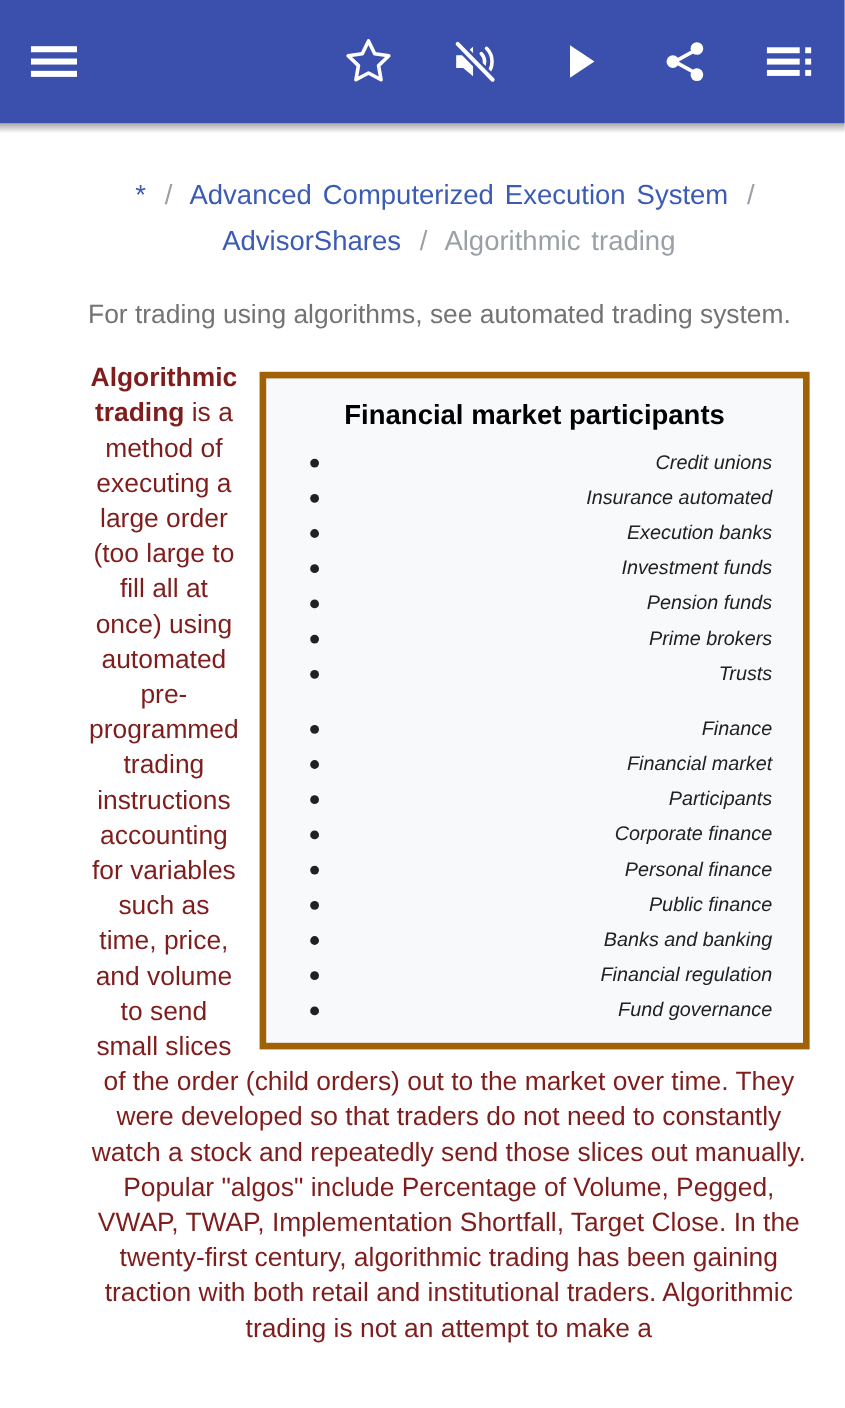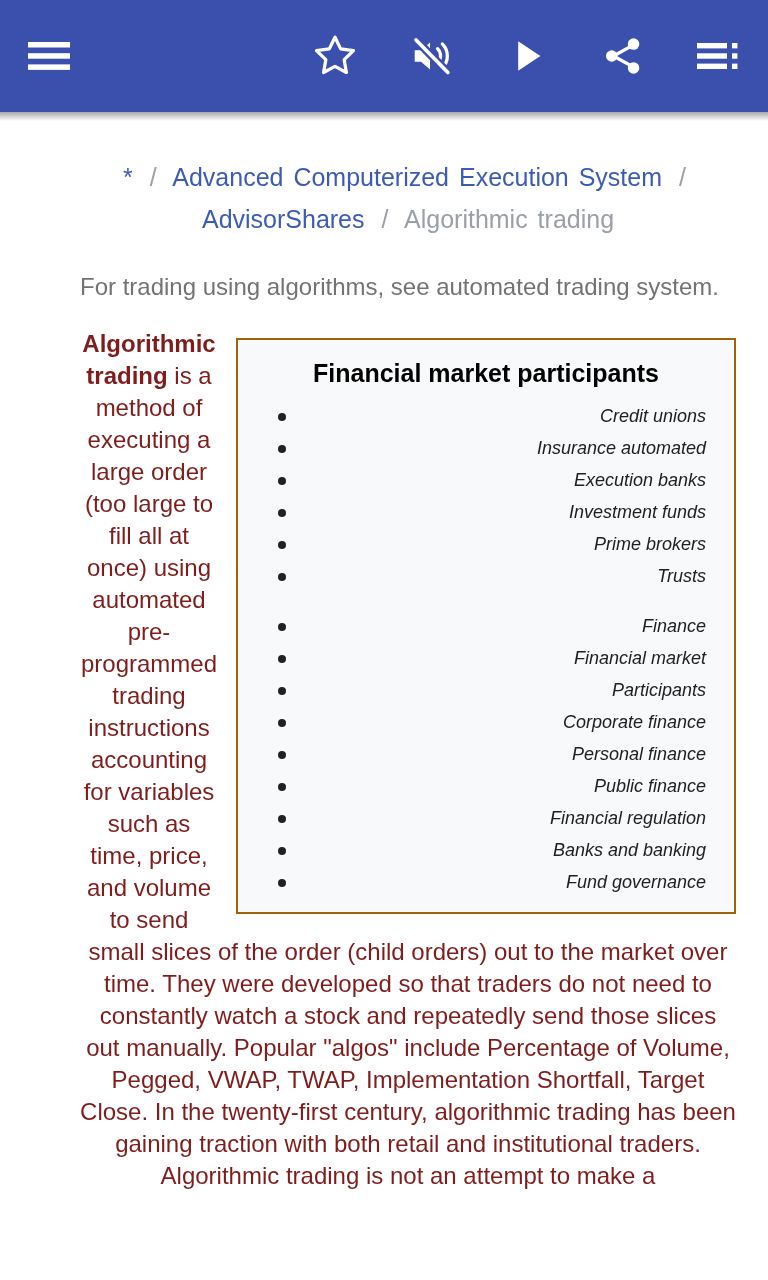--- a/index.html
+++ b/index.html
@@ -81,21 +81,21 @@
     color: #737373;
     margin-top: 24px;
     margin-bottom: 20px;
   }
 
   
   .infobox {
     float: right;
     width: 500px;
     margin: 10px 0 14px 18px;
-    border: 2px solid #a16207;
+    border: 6px solid #a16207;
     background: #f8f9fa;
     box-sizing: border-box;
     padding: 12px 0 14px 0;
   }
   .infobox-title {
     text-align: center;
     font-weight: bold;
     font-size: 25px;
     line-height: 34px;
     padding: 4px 10px 10px 10px;
@@ -234,33 +234,34 @@
   <div class="clearfix">
 
     <div class="infobox">
       <div class="infobox-title">Financial market participants</div>
 
       <ul class="ib-list">
         <li class="ib-item">Credit unions</li>
         <li class="ib-item">Insurance automated</li>
         <li class="ib-item">Execution banks</li>
         <li class="ib-item">Investment funds</li>
+        <li class="ib-item">Pension funds</li>
         <li class="ib-item">Prime brokers</li>
         <li class="ib-item">Trusts</li>
       </ul>
 
       <ul class="ib-list group-two">
         <li class="ib-item">Finance</li>
         <li class="ib-item">Financial market</li>
         <li class="ib-item">Participants</li>
         <li class="ib-item">Corporate finance</li>
         <li class="ib-item">Personal finance</li>
         <li class="ib-item">Public finance</li>
+        <li class="ib-item">Banks and banking</li>
         <li class="ib-item">Financial regulation</li>
-        <li class="ib-item">Banks and banking</li>
         <li class="ib-item">Fund governance</li>
       </ul>
     </div>
 
     <p class="body-text"><b>Algorithmic trading</b><span> is a method of executing a large order (too large to fill all at once) using automated pre-programmed trading instructions accounting for variables such as time, price, and volume to send small slices of the order (child orders) out to the market over time. They were developed so that traders do not need to constantly watch a stock and repeatedly send those slices out manually. Popular "algos" include Percentage of Volume, Pegged, VWAP, TWAP, Implementation Shortfall, Target Close. In the twenty-first century, algorithmic trading has been gaining traction with both retail and institutional traders. Algorithmic trading is not an attempt to make a</span></p>
 
   </div>
 
 </div>
 

